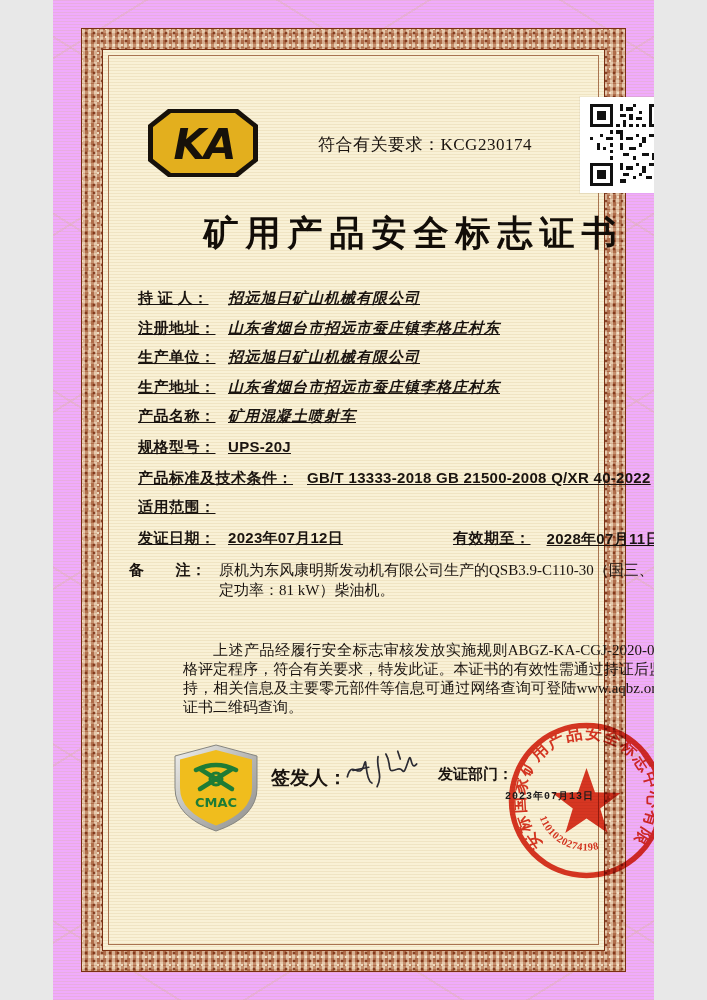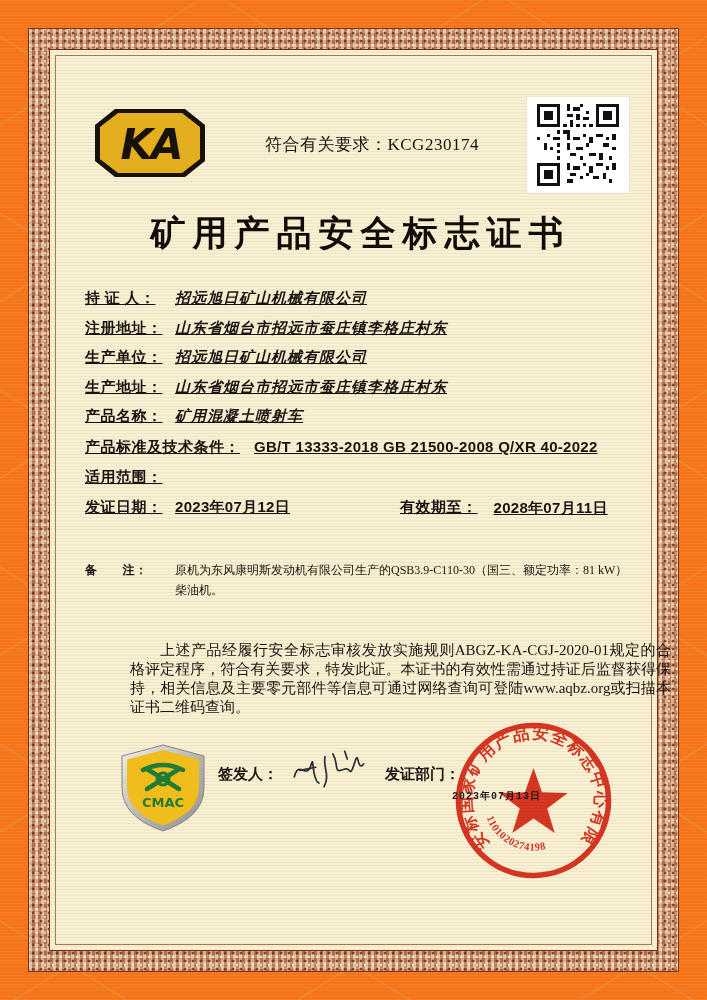--- a/index.html
+++ b/index.html
@@ -1,18 +1,18 @@
 <!DOCTYPE html>
 <html><head>
 <meta charset="utf-8">
 <style>
   html,body{margin:0;padding:0;background:#e8e8e8;}
   .page{
-    position:relative;width:707px;height:1000px;margin:0 auto;overflow:hidden;
-    background:#f97316;
+    position:relative;width:601px;height:1000px;margin:0 auto;overflow:hidden;
+    background:#f0abfc;
     font-family:"Liberation Serif",serif;color:#1a1410;
   }
   
   .page::before{
     content:"";position:absolute;inset:0;z-index:0;pointer-events:none;
     background:
       repeating-linear-gradient(0deg, rgba(203,176,118,.20) 0 1px, transparent 1px 3px);
   }
   .page::after{
     content:"";position:absolute;inset:0;z-index:0;pointer-events:none;opacity:.5;
@@ -59,31 +59,31 @@
 
   
   .fields{left:85px;top:289px;width:548px;font-size:15px;}
   .frow{display:flex;align-items:baseline;line-height:19px;margin-bottom:10.6px;text-decoration:underline;}
   .flabel{flex:none;width:90px;font-weight:700;letter-spacing:.5px;}
   .flabel.wide{width:auto;margin-right:14px;}
   .kai{font-style:italic;font-weight:600;letter-spacing:1px;}
   .hei{font-family:"Liberation Sans",sans-serif;font-weight:700;letter-spacing:.3px;}
   .pair2{margin-left:26px;display:flex;align-items:center;}
   .pair2 .flabel{width:auto;margin-right:16px;}
-  .remark{left:85px;top:560px;width:548px;font-size:12px;display:flex;line-height:20px;}
+  .remark{left:76px;top:560px;width:548px;font-size:15px;display:flex;line-height:20px;}
   .remark .flabel{flex:none;width:90px;font-weight:700;}
   .remark .rval{font-weight:400;width:458px;}
 
   
   .statement{left:85px;top:641px;width:541px;font-size:15px;font-weight:400;
              line-height:19px;text-align:justify;text-indent:2em;margin-left:45px;}
 
   
   .cmac{left:117px;top:744px;width:92px;height:88px;}
-  .signer{left:218px;top:765px;font-size:15px;font-weight:700;}
+  .signer{left:218px;top:765px;font-size:19px;font-weight:700;}
   .sig{left:288px;top:742px;width:92px;height:56px;}
   .dept{left:385px;top:765px;font-size:15px;font-weight:700;}
   .seal{left:451px;top:718px;width:165px;height:165px;z-index:3;mix-blend-mode:multiply;opacity:.95;}
   .sealdate{left:452px;top:789px;z-index:4;font-size:10px;font-weight:700;color:#1c1a1a;letter-spacing:1px;font-family:Liberation Mono, monospace;}
 </style>
 </head>
 <body>
 
 <div class="page">
 
@@ -128,20 +128,24 @@
       <span class="flabel">生产单位：</span>
       <span class="kai">招远旭日矿山机械有限公司</span>
     </div>
     <div class="frow">
       <span class="flabel">生产地址：</span>
       <span class="kai">山东省烟台市招远市蚕庄镇李格庄村东</span>
     </div>
     <div class="frow">
       <span class="flabel">产品名称：</span>
       <span class="kai">矿用混凝土喷射车</span>
+    </div>
+    <div class="frow">
+      <span class="flabel">规格型号：</span>
+      <span class="hei">UPS-20J</span>
     </div>
     <div class="frow">
       <span class="flabel wide">产品标准及技术条件：</span>
       <span class="hei">GB/T 13333-2018 GB 21500-2008 Q/XR 40-2022</span>
     </div>
     <div class="frow">
       <span class="flabel">适用范围：</span>
     </div>
     <div class="frow">
       <span class="flabel">发证日期：</span>

